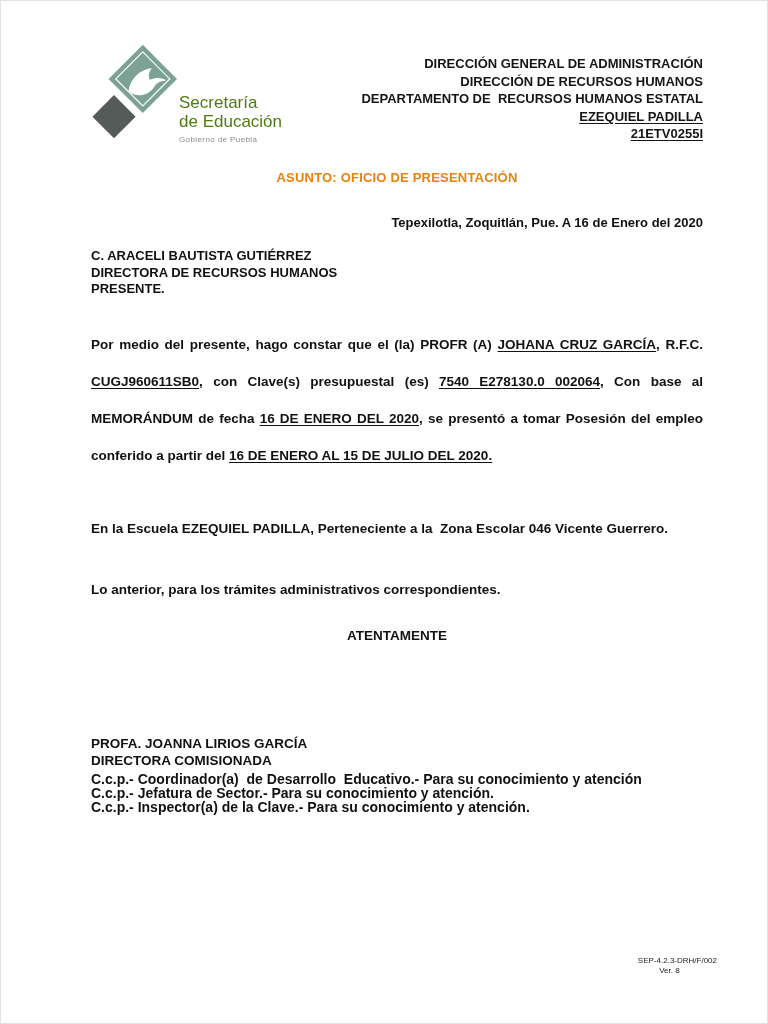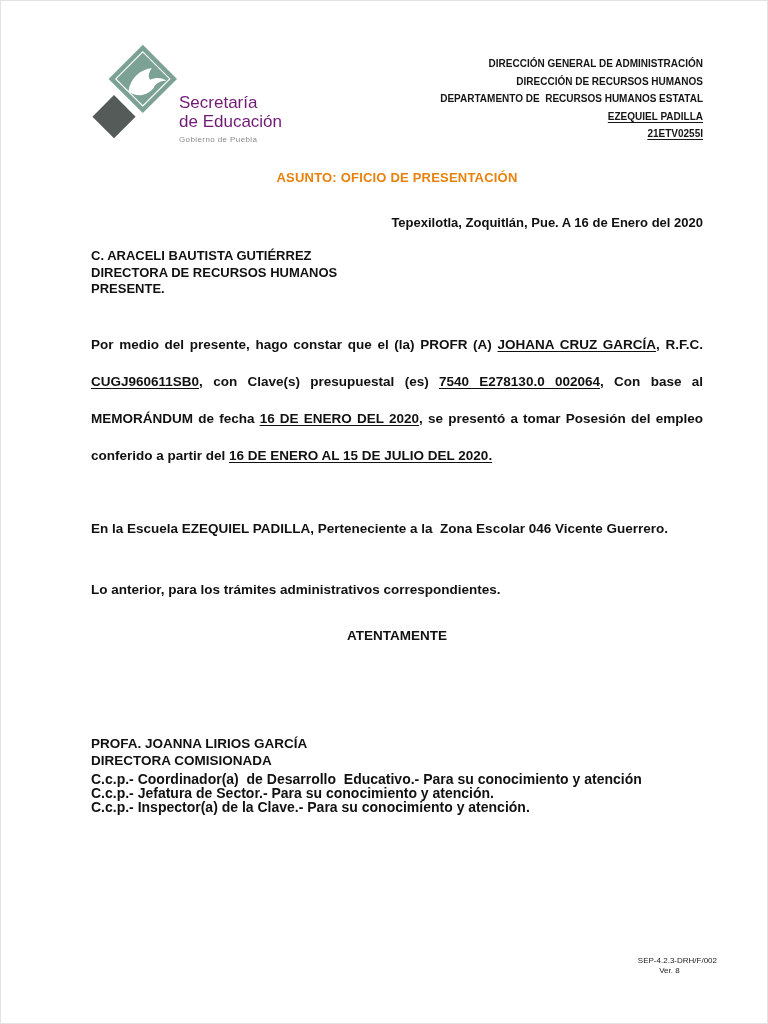--- a/index.html
+++ b/index.html
@@ -7,23 +7,23 @@
   body { font-family:"Liberation Sans", sans-serif; color:#111; }
   .page {
     position:relative; width:768px; height:1024px; background:#fff;
     padding:40px 64px 0 90px; overflow:hidden;
     border:1px solid #e2e2e2;
   }
   
   .letterhead { display:flex; align-items:flex-start; }
   .logo-wrap { display:flex; width:250px; flex-shrink:0; margin-left:-4px; }
   .logo-text { margin-top:52px; margin-left:2px; }
-  .org-name { font-size:17px; line-height:19px; color:#701a75; }
+  .org-name { font-size:17px; line-height:19px; color:#4d7c0f; }
   .gov-label { font-size:8px; color:#8b8b8b; margin-top:4px; letter-spacing:.4px; }
-  .header-right { flex:1; text-align:right; font-size:10px; line-height:17.5px;
+  .header-right { flex:1; text-align:right; font-size:13px; line-height:17.5px;
     font-weight:bold; margin-top:14px; color:#151515; }
   .u { text-decoration:underline; text-underline-offset:2px; }
   .keep { white-space:pre-wrap; }
   
   .subject { margin-top:26px; text-align:center; font-size:13px; font-weight:bold;
     color:var(--subject-color,#E8820C); letter-spacing:.2px; }
   .dateline { margin-top:30px; text-align:right; font-size:13px; font-weight:bold; }
   .recipient { margin-top:18px; font-size:13px; font-weight:bold; line-height:16.5px; }
   
   .body-p { font-size:13.5px; font-weight:bold; line-height:2.75; }

